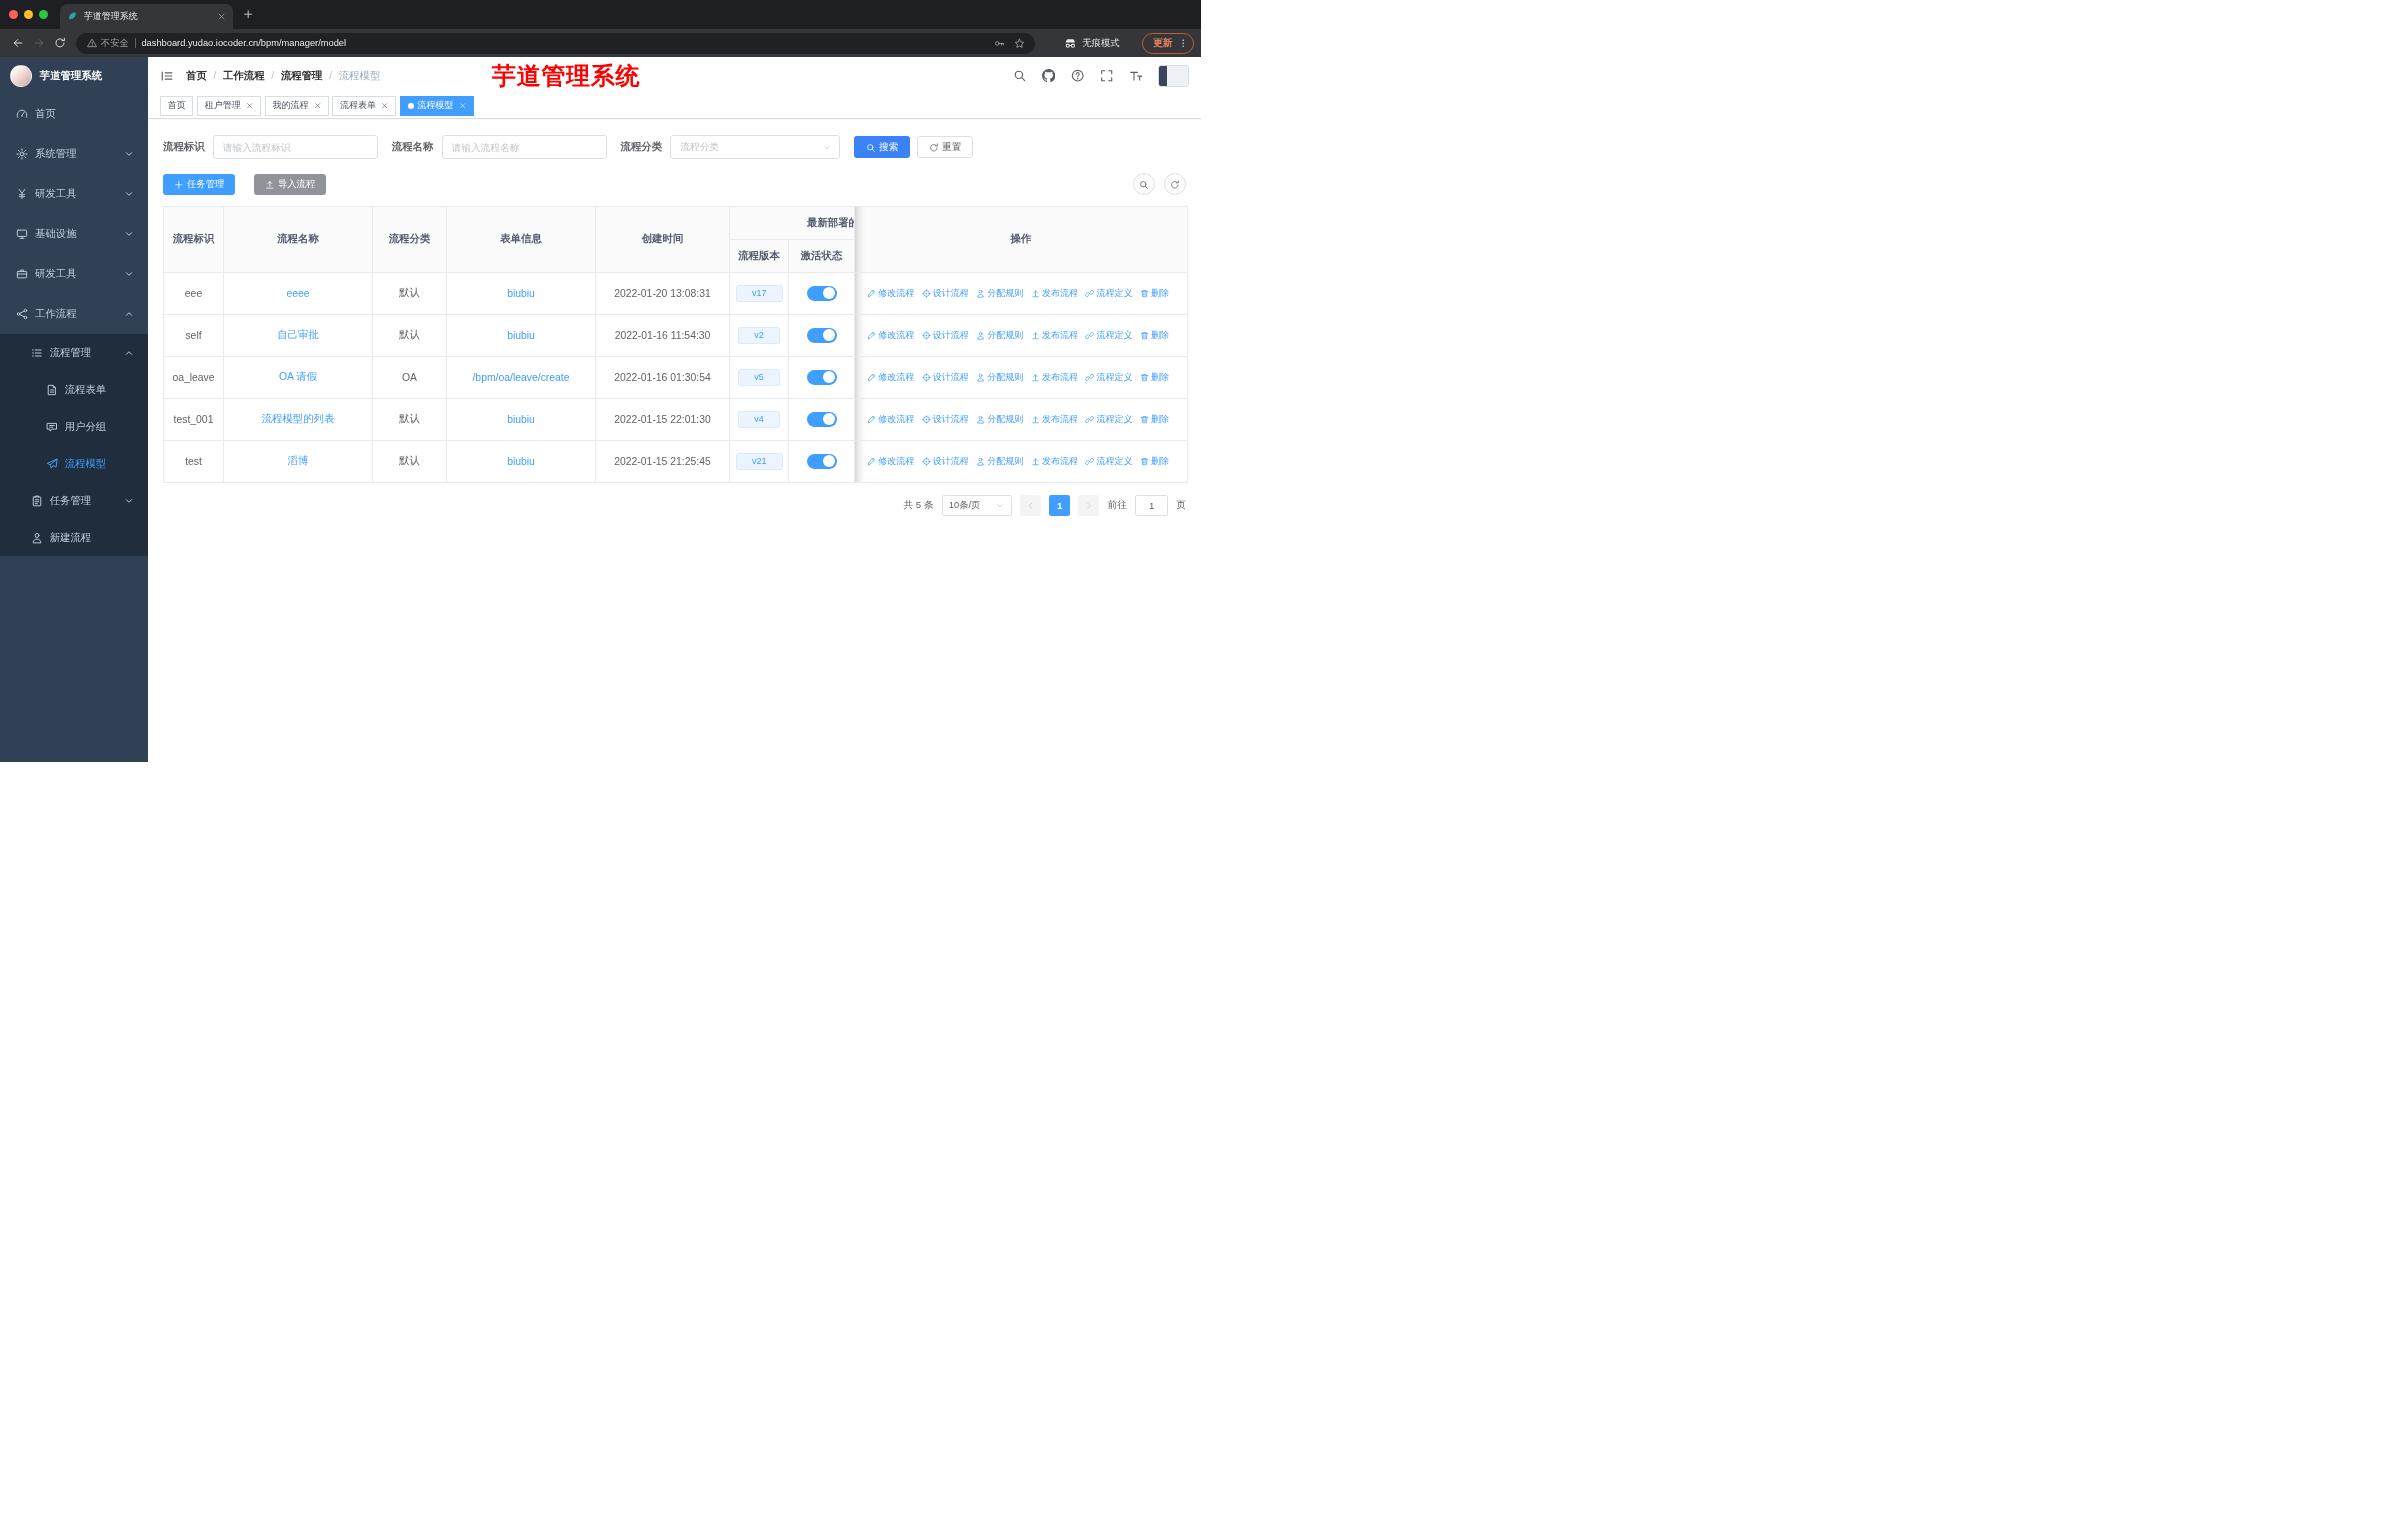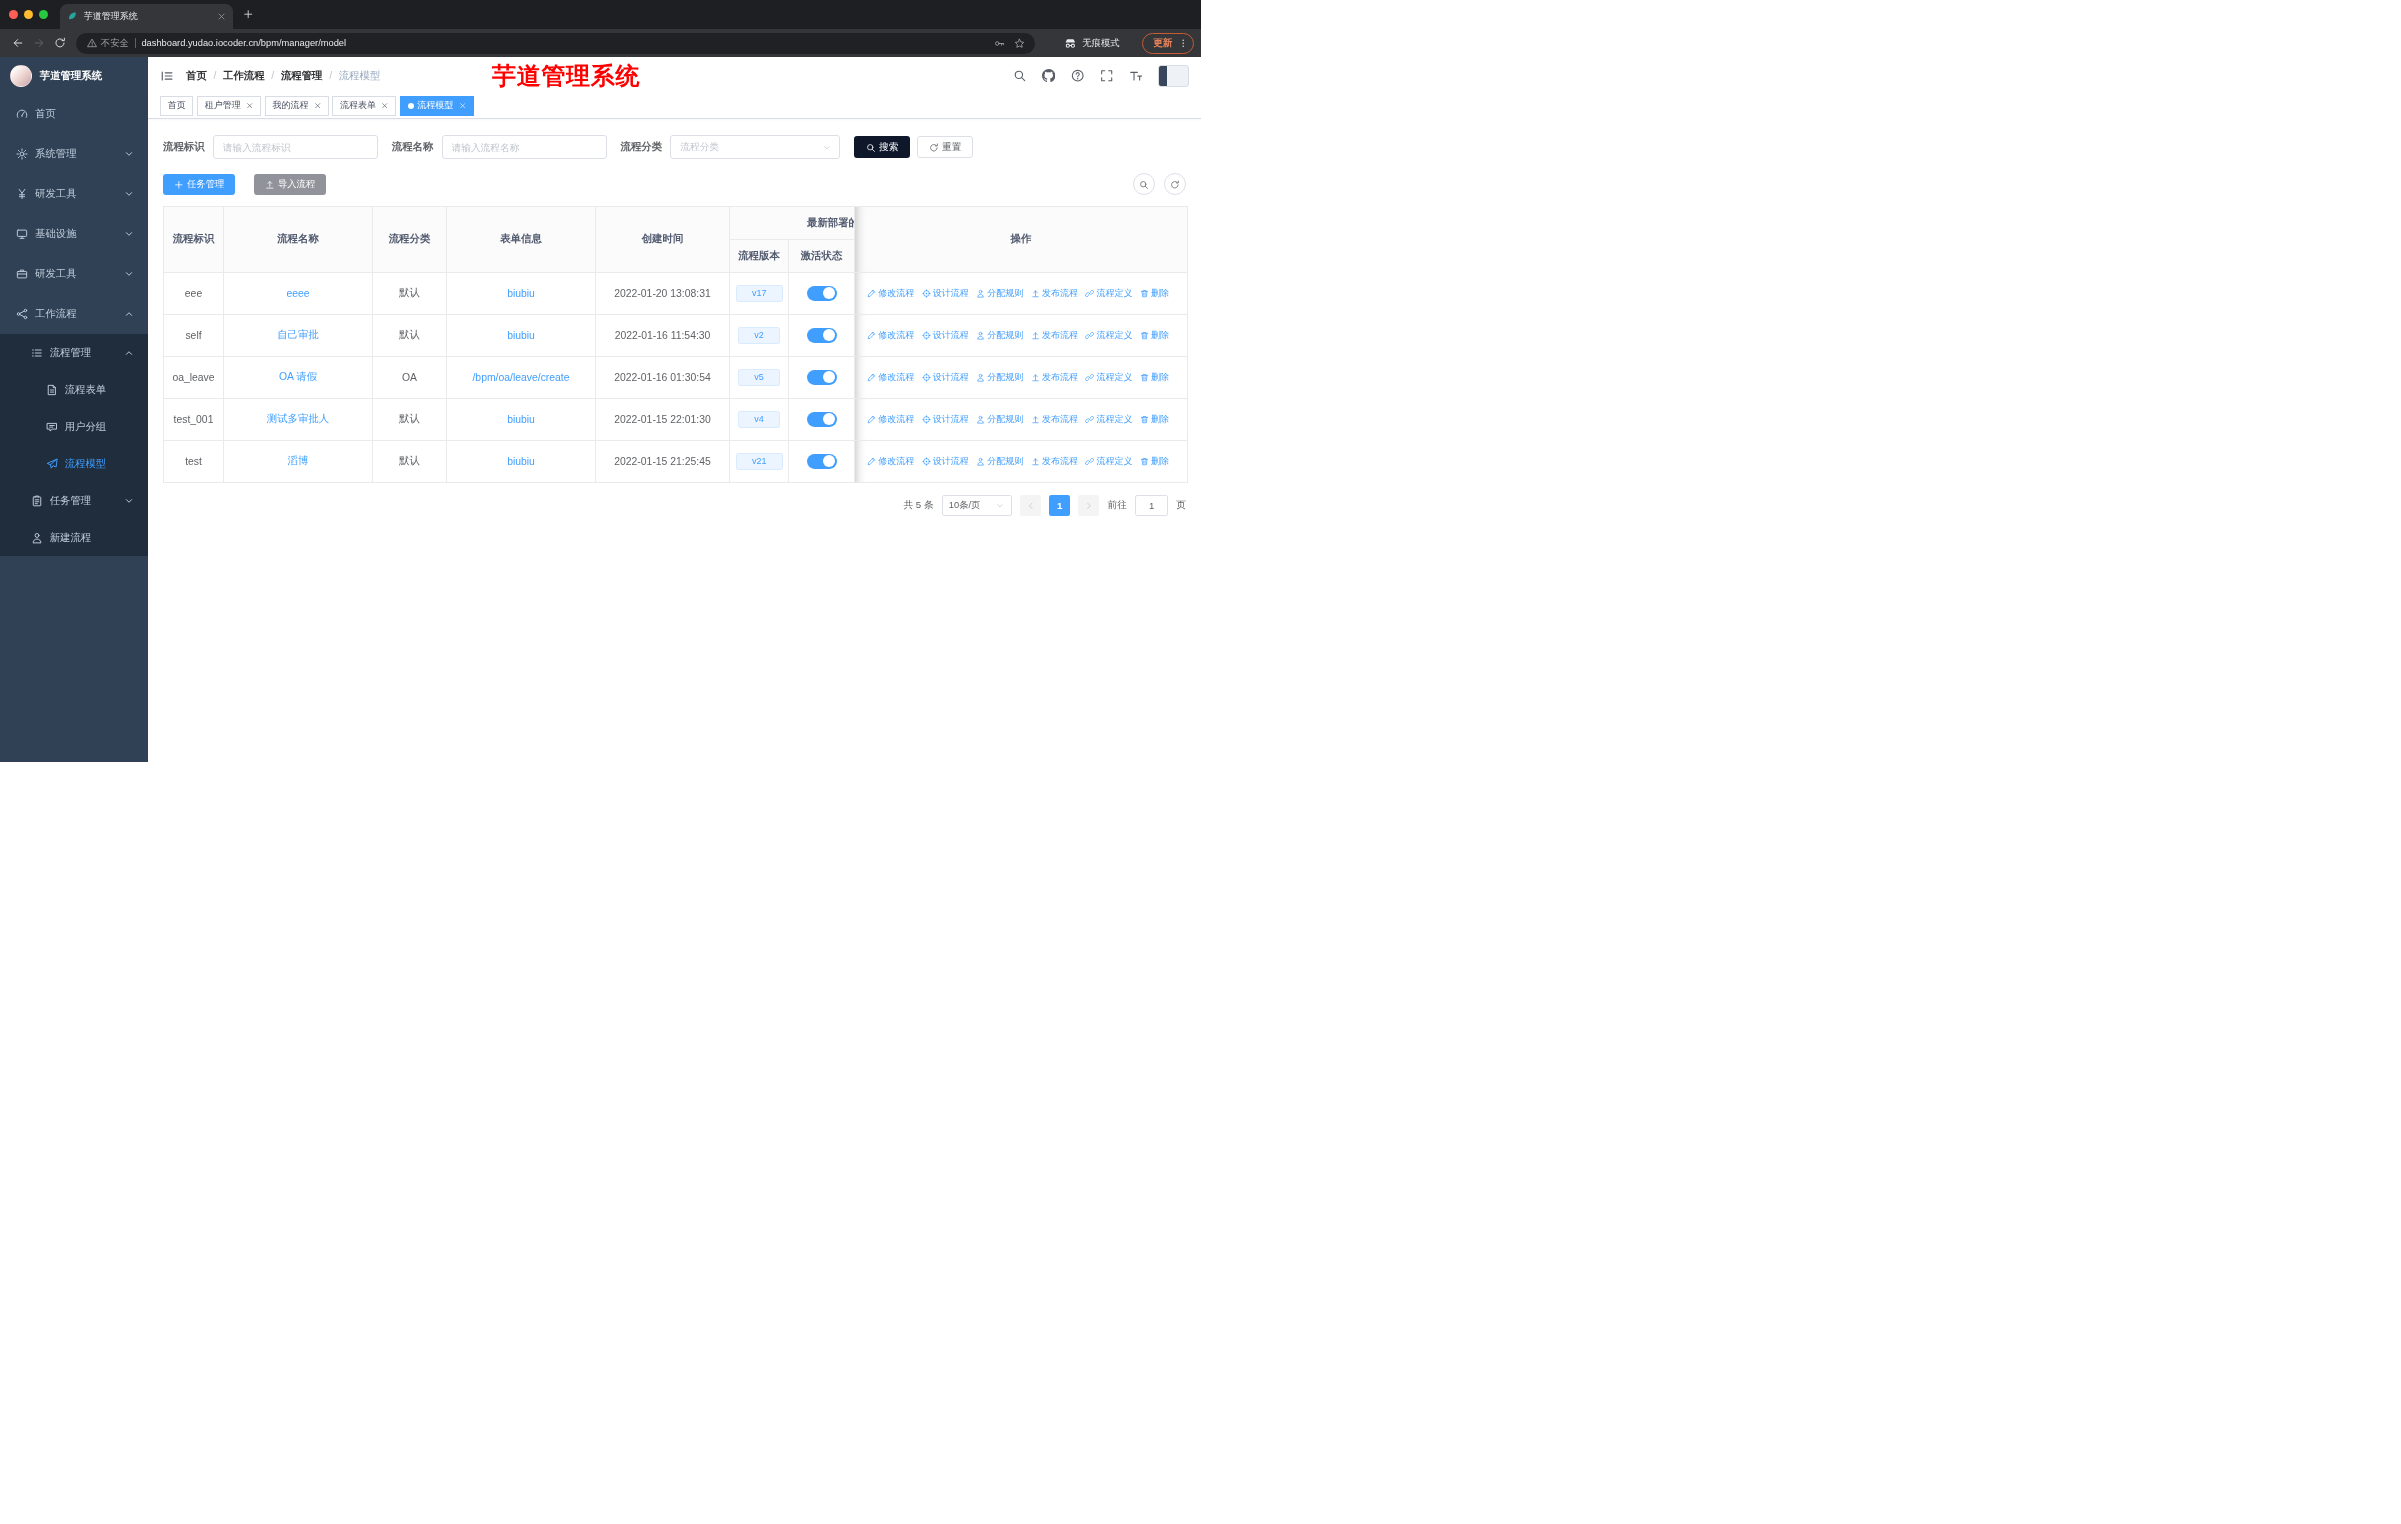--- a/index.html
+++ b/index.html
@@ -71,21 +71,21 @@
   .search-row{display:flex;align-items:center;margin-bottom:14px}
   .sf-fields{display:flex;align-items:center}
   .sf{display:flex;align-items:center;margin-right:14px}
   .sf-label{font-weight:700;color:#606266;margin-right:8.2px;font-size:10.4px;white-space:nowrap}
   .sf-input{width:165px;height:24px;border:0.7px solid #dcdfe6;border-radius:3px;padding:0 9px;font-size:9.7px;color:#606266;background:#fff;font-family:inherit;outline:none}
   .sf-input::placeholder{color:#c0c4cc}
   .sf-select{width:170px;height:24px;border:0.7px solid #dcdfe6;border-radius:3px;padding:0 7.4px 0 9px;display:flex;align-items:center;justify-content:space-between;color:#c0c4cc;font-size:9.7px;cursor:pointer;background:#fff}
   .sel-arrow{color:#c0c4cc;font-size:9.7px}
   .btn{height:22px;border-radius:3px;display:inline-flex;align-items:center;gap:3.7px;padding:0 10.4px;font-size:9.7px;border:0.7px solid transparent;cursor:pointer;white-space:nowrap;font-family:inherit}
   .btn .icon{font-size:9.7px}
-  .btn-search{background:#0f172a;color:#fff}
+  .btn-search{background:#3b82f6;color:#fff}
   .btn-reset{background:#fff;border-color:#dcdfe6;color:#606266;margin-left:7.4px}
   .toolbar-row{display:flex;align-items:center;margin-bottom:10.4px;width:1023px}
   .btn-create{background:#409eff;color:#fff;height:21px;font-size:9.3px;padding:0 9.7px}
   .btn-import{background:#909399;color:#fff;height:21px;font-size:9.3px;padding:0 9.7px;margin-left:19px}
   .tb-right{margin-left:auto;display:flex;gap:9px}
   .circle-btn{width:22px;height:22px;border-radius:50%;border:0.7px solid #dcdfe6;display:flex;align-items:center;justify-content:center;color:#606266;font-size:9.7px;cursor:pointer;background:#fff}
 
   
   table{border-collapse:collapse;table-layout:fixed;width:1023px;font-size:10.4px;color:#606266}
   th,td{border:0.7px solid #e8eaec;text-align:center;padding:0 6px;background:#fff;overflow:hidden;white-space:nowrap}
@@ -751,21 +751,21 @@
                         <path d="M2.4 4.2h11.2M5.6 4.2V2.6h4.8v1.6M3.8 4.2l.7 9.6h7l.7-9.6M6.7 6.8v4.6M9.3 6.8v4.6"></path>
                       </svg>
                     </span>
                     <span>删除</span>
                   </a>
                 </div>
               </td>
             </tr>
             <tr>
               <td>test_001</td>
-              <td><a class="link">测试多审批人</a></td>
+              <td><a class="link">流程模型的列表</a></td>
               <td>默认</td>
               <td><a class="link">biubiu</a></td>
               <td>2022-01-15 22:01:30</td>
               <td><span class="vtag">v4</span></td>
               <td><span class="switch on"><span class="knob"></span></span></td>
               <td class="col-op">
                 <div class="ops">
                   <a class="op-link">
                     <span class="icon">
                       <svg viewBox="0 0 16 16">

